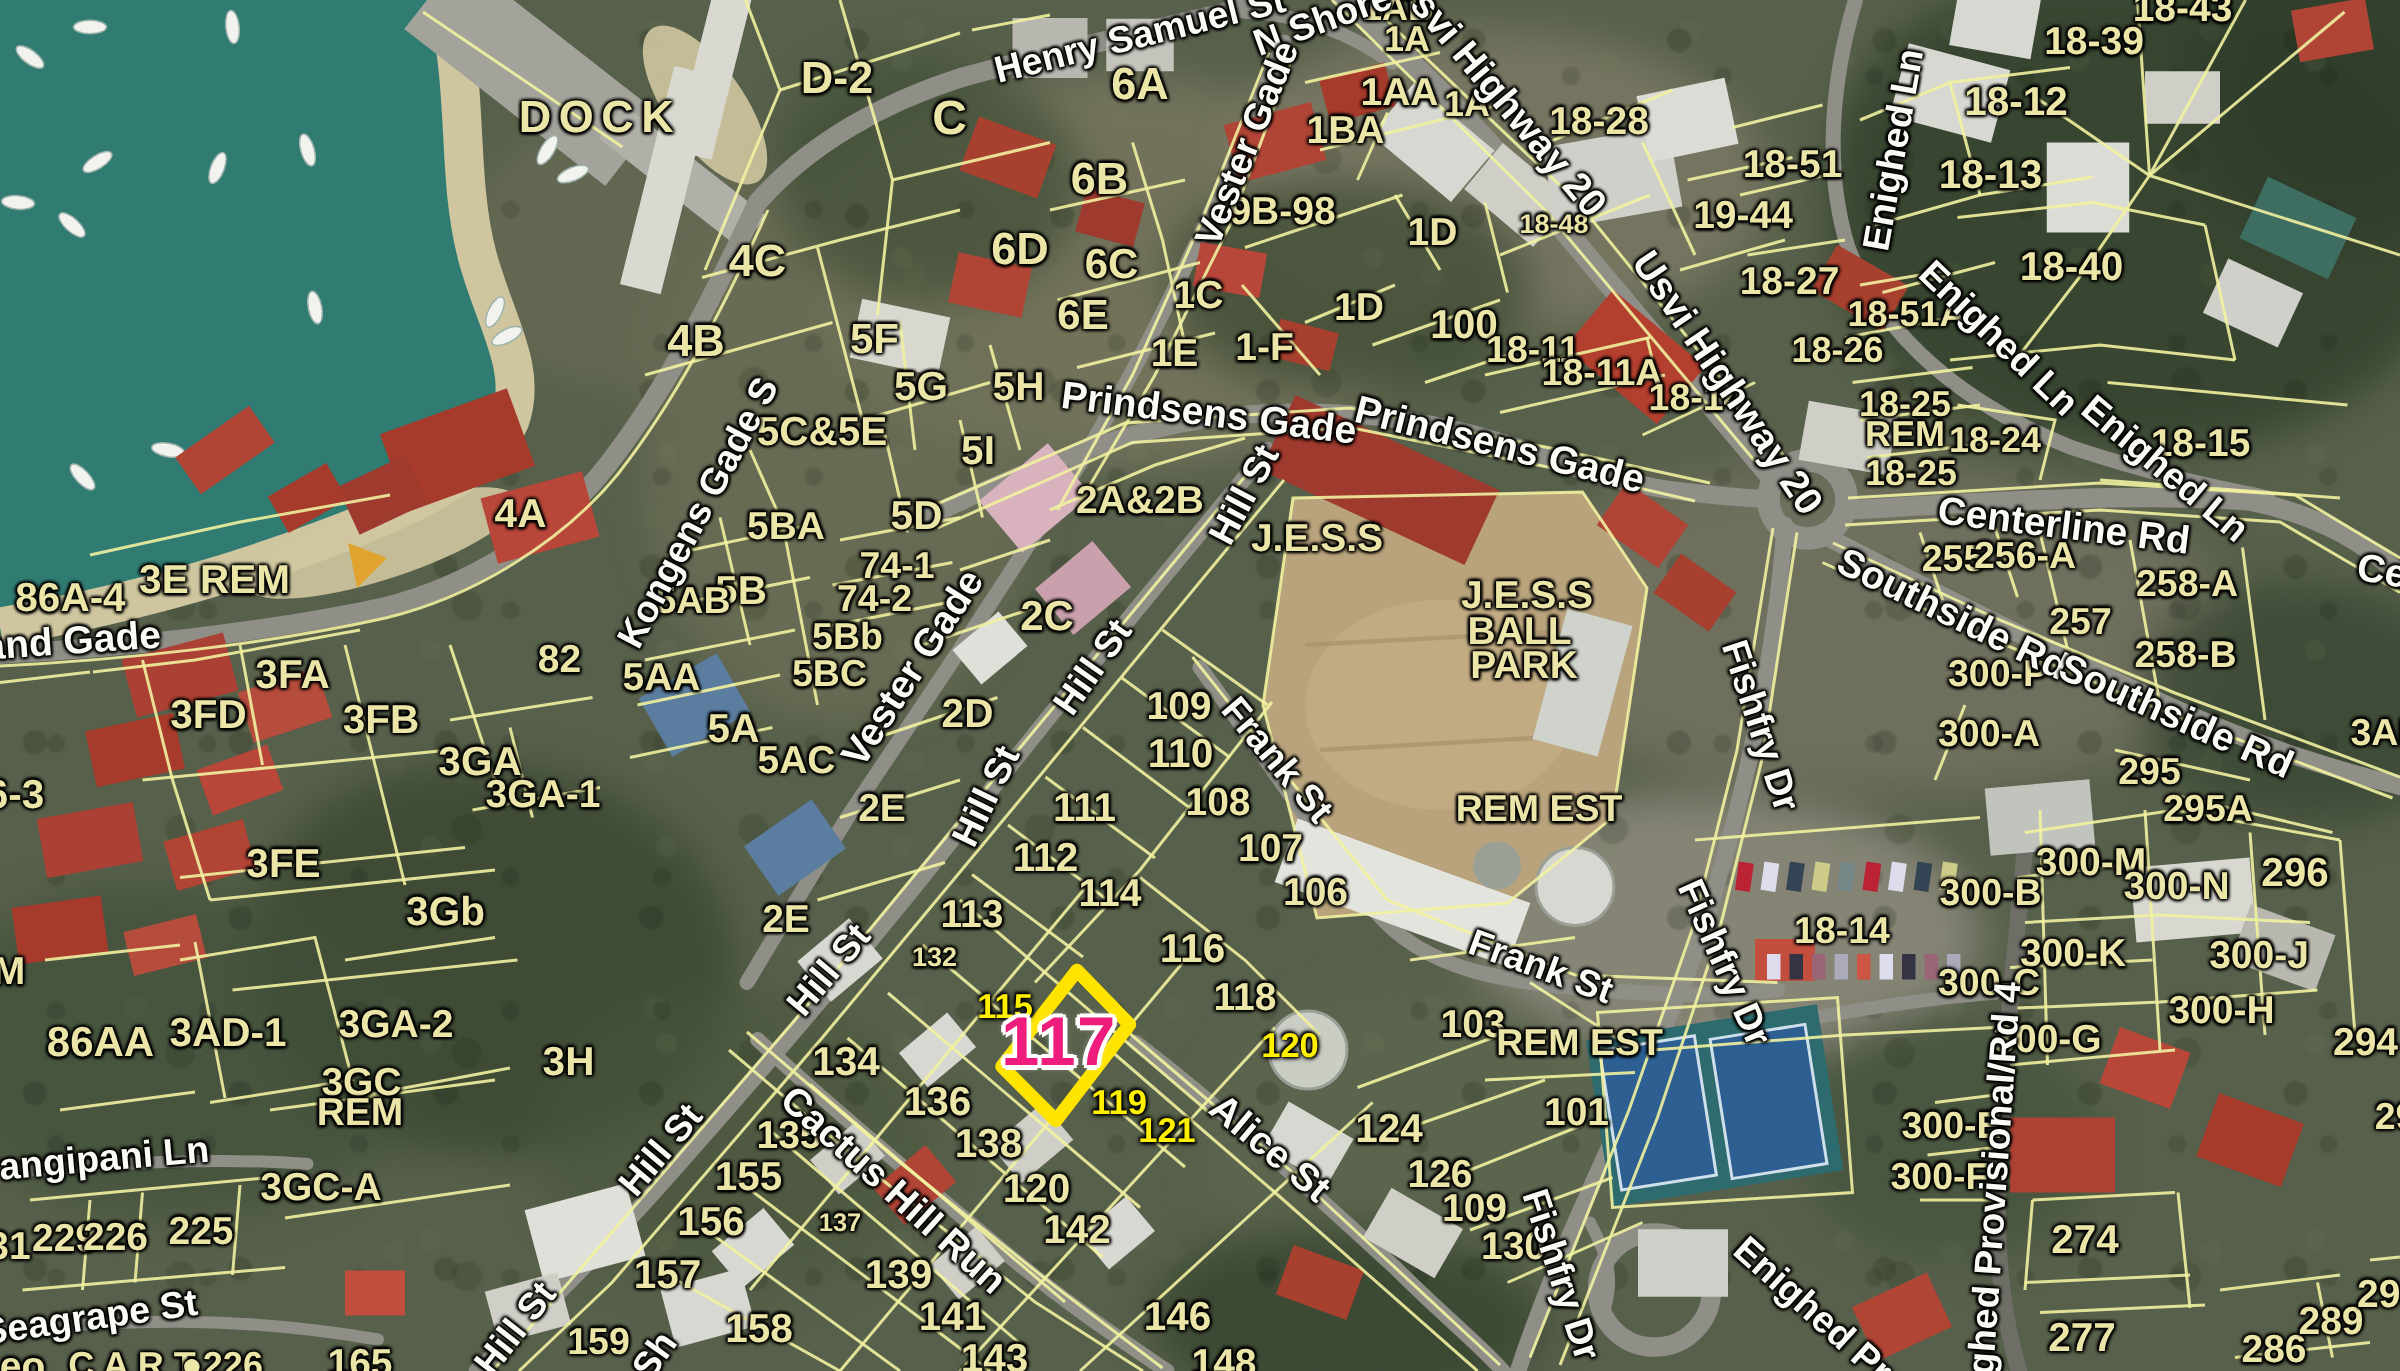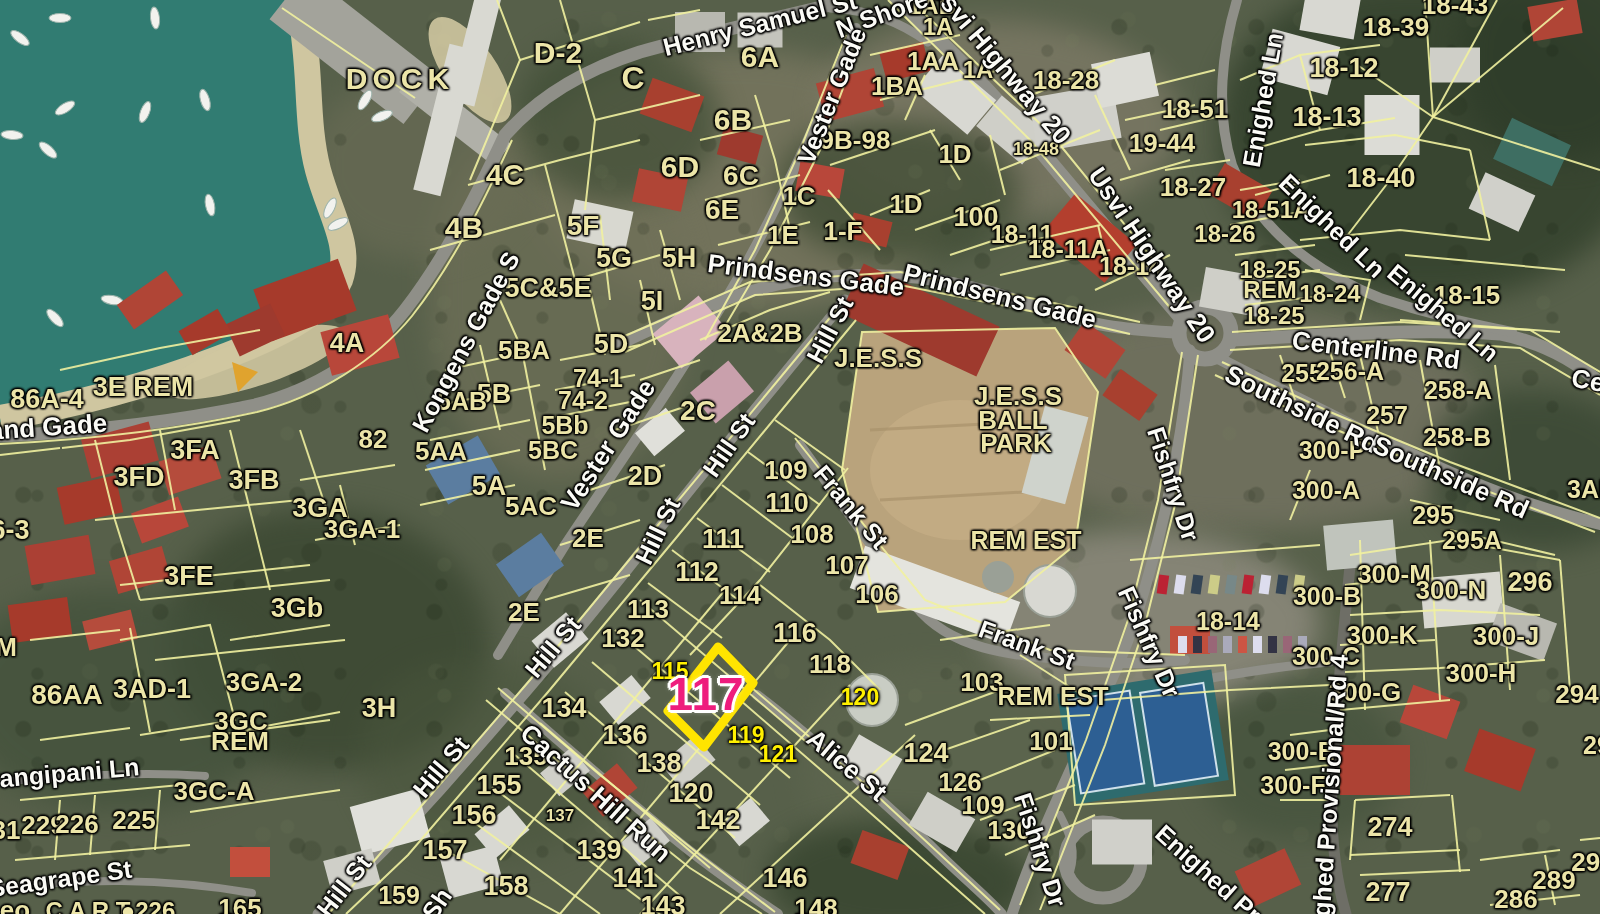--- a/index.html
+++ b/index.html
@@ -482,21 +482,21 @@
       <div class="lbl parcel" style="left: 787px; top: 503px; font-size: 27px;">110</div>
       <div class="lbl parcel" style="left: 588px; top: 538px; font-size: 26px;">2E</div>
       <div class="lbl parcel" style="left: 723px; top: 539px; font-size: 27px;">111</div>
       <div class="lbl parcel" style="left: 697px; top: 572px; font-size: 27px;">112</div>
       <div class="lbl parcel" style="left: 812px; top: 534px; font-size: 26px;">108</div>
       <div class="lbl parcel" style="left: 847px; top: 565px; font-size: 26px;">107</div>
       <div class="lbl parcel" style="left: 740px; top: 595px; font-size: 26px;">114</div>
       <div class="lbl parcel" style="left: 877px; top: 594px; font-size: 26px;">106</div>
       <div class="lbl parcel" style="left: 524px; top: 612px; font-size: 26px;">2E</div>
       <div class="lbl parcel" style="left: 648px; top: 609px; font-size: 26px;">113</div>
-      <div class="lbl parcel" style="left: 623px; top: 638px; font-size: 26px;">132</div>
+      <div class="lbl parcel" style="left: 623px; top: 638px; font-size: 18px;">132</div>
       <div class="lbl parcel" style="left: 795px; top: 633px; font-size: 27px;">116</div>
       <div class="lbl parcel" style="left: 830px; top: 664px; font-size: 26px;">118</div>
       <div class="lbl parcel" style="left: 564px; top: 708px; font-size: 27px;">134</div>
       <div class="lbl parcel" style="left: 625px; top: 735px; font-size: 27px;">136</div>
       <div class="lbl parcel" style="left: 526px; top: 756px; font-size: 26px;">135</div>
       <div class="lbl parcel" style="left: 659px; top: 763px; font-size: 27px;">138</div>
       <div class="lbl parcel" style="left: 499px; top: 785px; font-size: 27px;">155</div>
       <div class="lbl parcel" style="left: 691px; top: 793px; font-size: 27px;">120</div>
       <div class="lbl parcel" style="left: 474px; top: 815px; font-size: 27px;">156</div>
       <div class="lbl parcel" style="left: 560px; top: 815px; font-size: 17px;">137</div>

